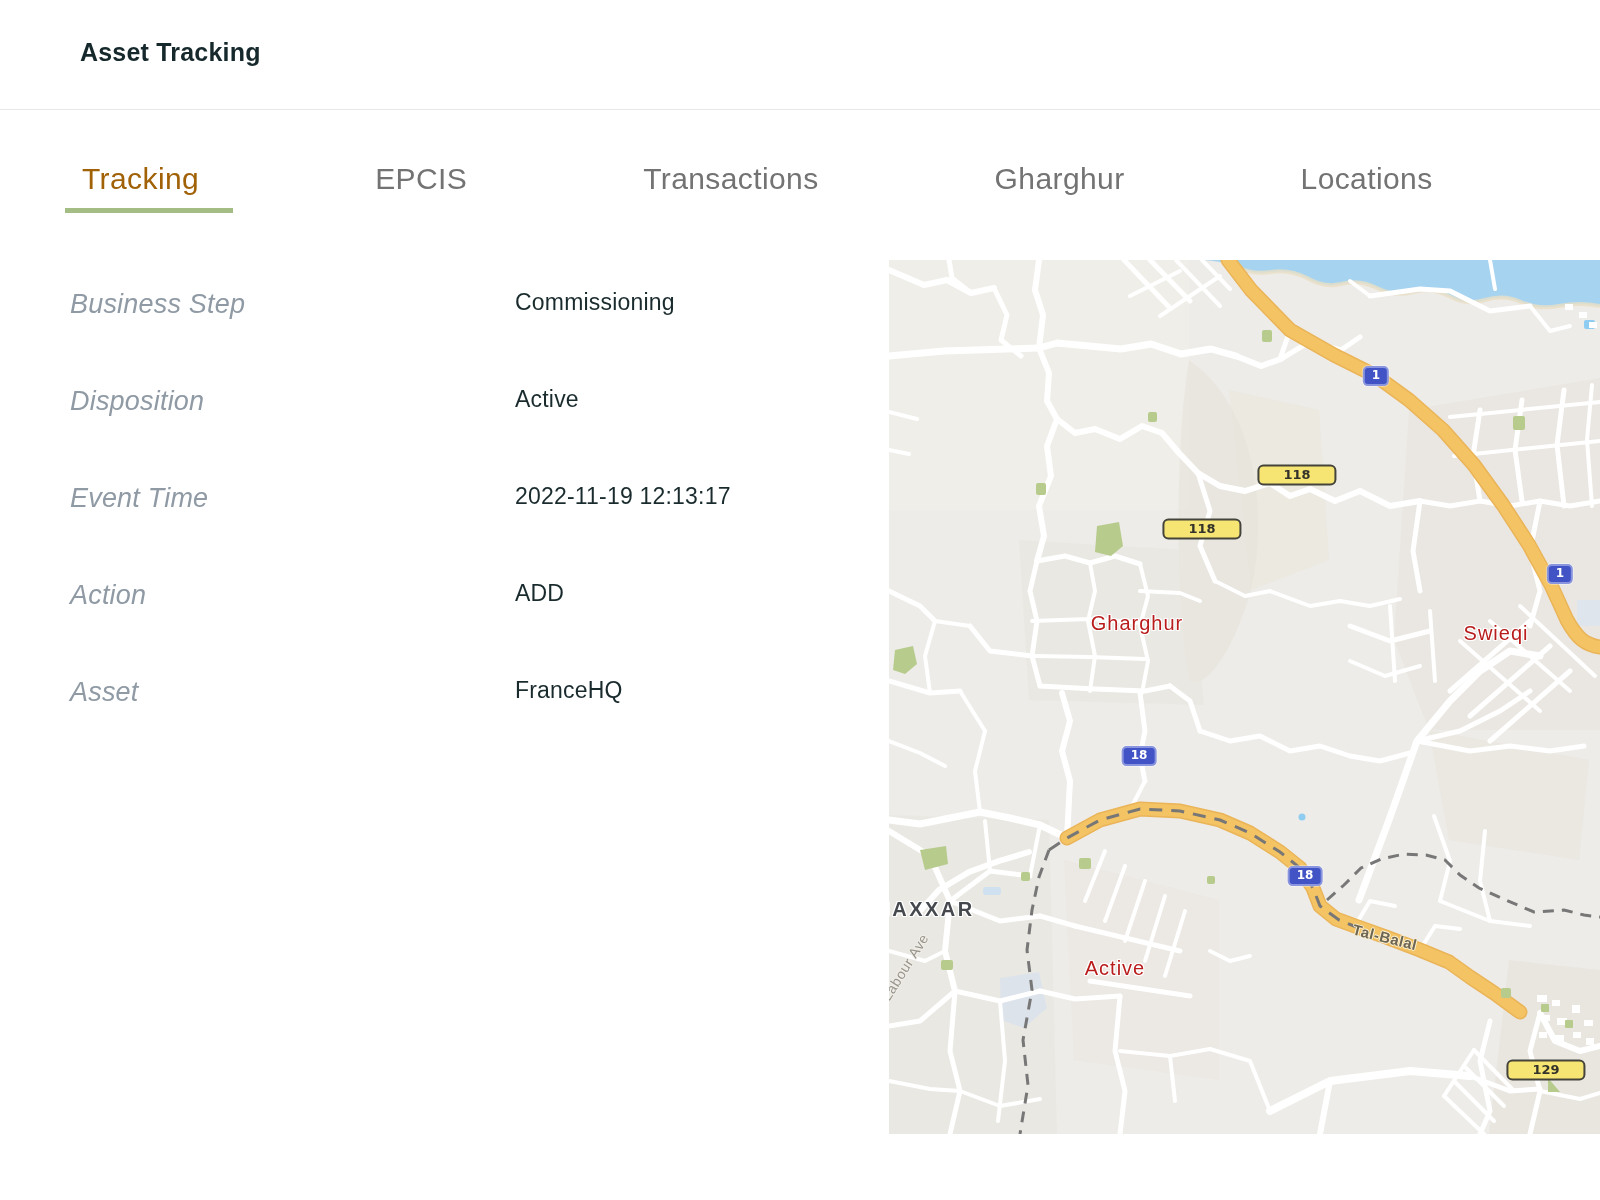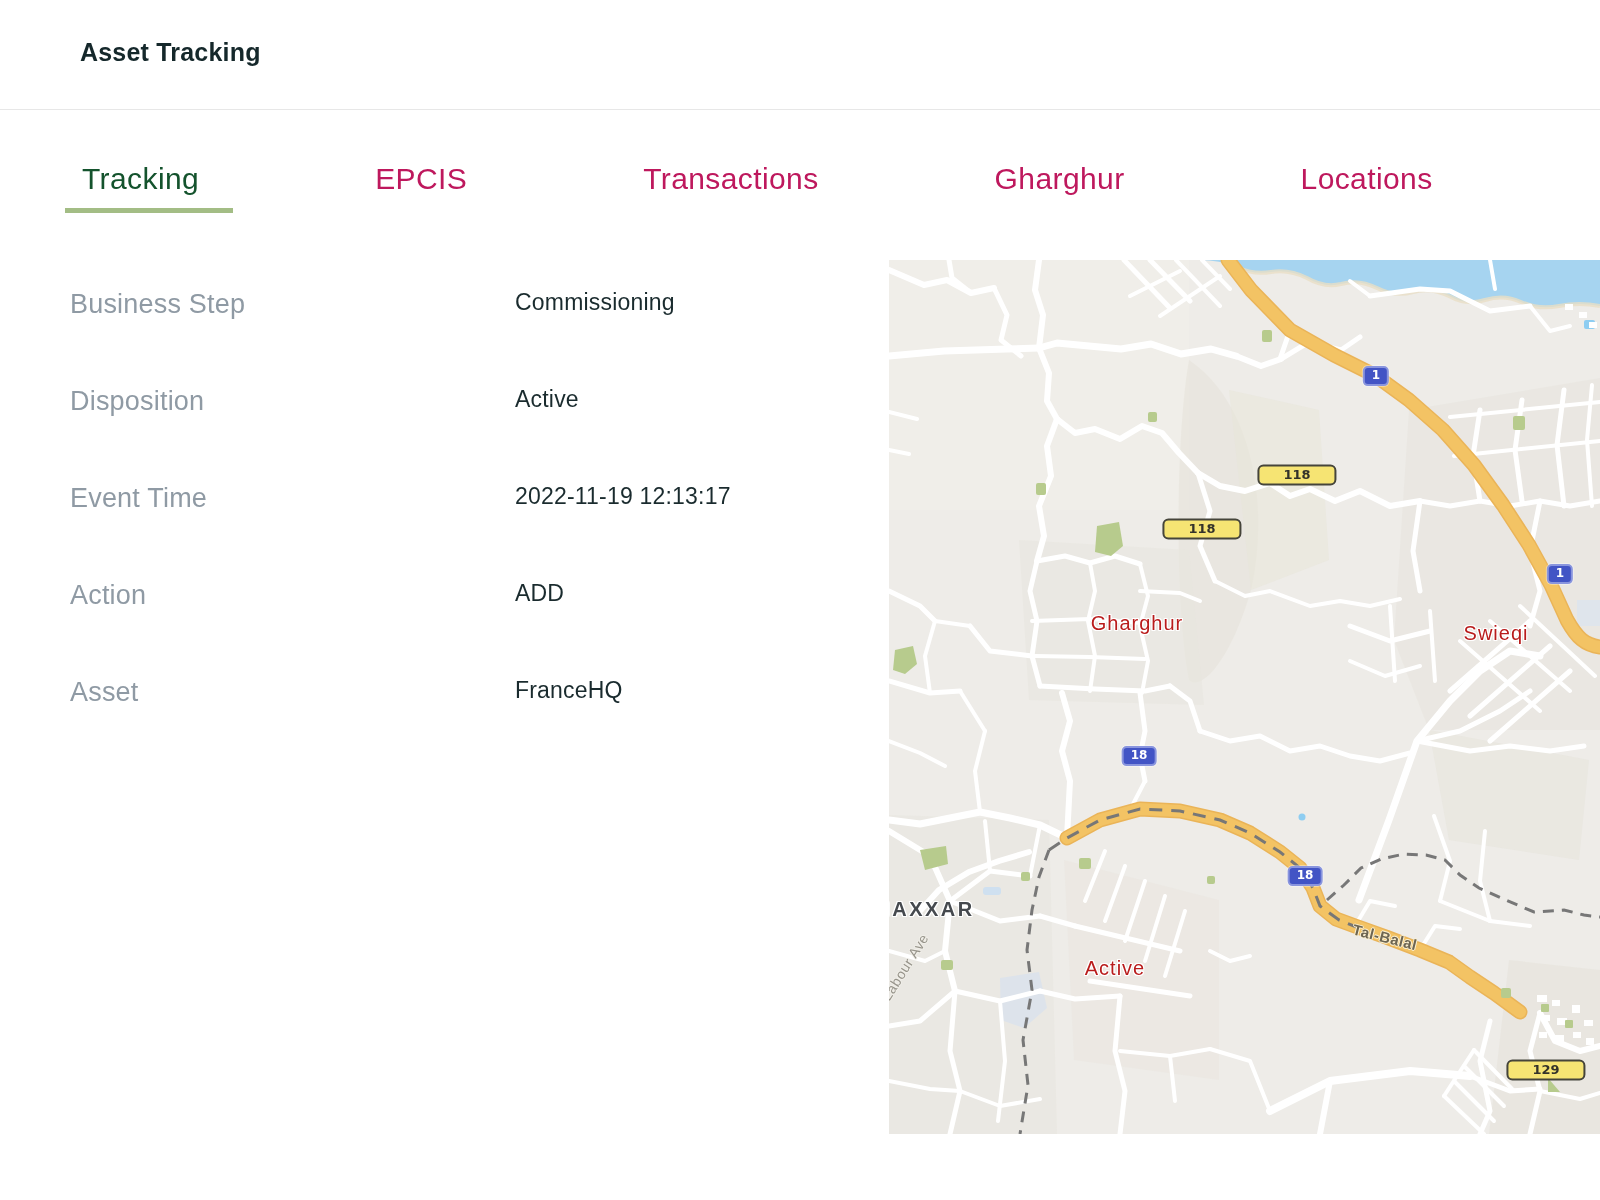--- a/index.html
+++ b/index.html
@@ -13,32 +13,32 @@
     color:#15282b;letter-spacing:.2px;
   }
   .header-divider{
     position:absolute;left:0;top:109px;width:1600px;height:1px;background:#e7e7e7;
   }
   
   .tabbar{
     position:absolute;left:82px;top:162px;display:flex;gap:176px;align-items:flex-start;
   }
   .tab{
-    position:relative;font-size:30px;letter-spacing:.4px;color:#be185d;
+    position:relative;font-size:30px;letter-spacing:.4px;color:#737373;
     cursor:pointer;white-space:nowrap;
   }
-  .tab.active{color:#14532d;}
+  .tab.active{color:#a16207;}
   .tab.active::after{
     content:"";position:absolute;left:-17px;right:-34px;bottom:-17px;height:5px;
     background:#a3bd85;
   }
   
   .field-row{position:absolute;left:0;width:880px;height:40px;}
   .field-label{
-    position:absolute;left:70px;top:0;font-size:27px;color:#8f9aa4;letter-spacing:.2px;
+    position:absolute;left:70px;top:0;font-size:27px;color:#8f9aa4;letter-spacing:.2px;font-style:italic;
   }
   .field-value{
     position:absolute;left:515px;top:0;font-size:23px;color:#1a2b2e;letter-spacing:.2px;
   }
   
   .map{
     position:absolute;left:889px;top:260px;width:711px;height:874px;
     background:#eeece8;overflow:hidden;cursor:grab;
   }
   .map svg{position:absolute;left:0;top:0;}

